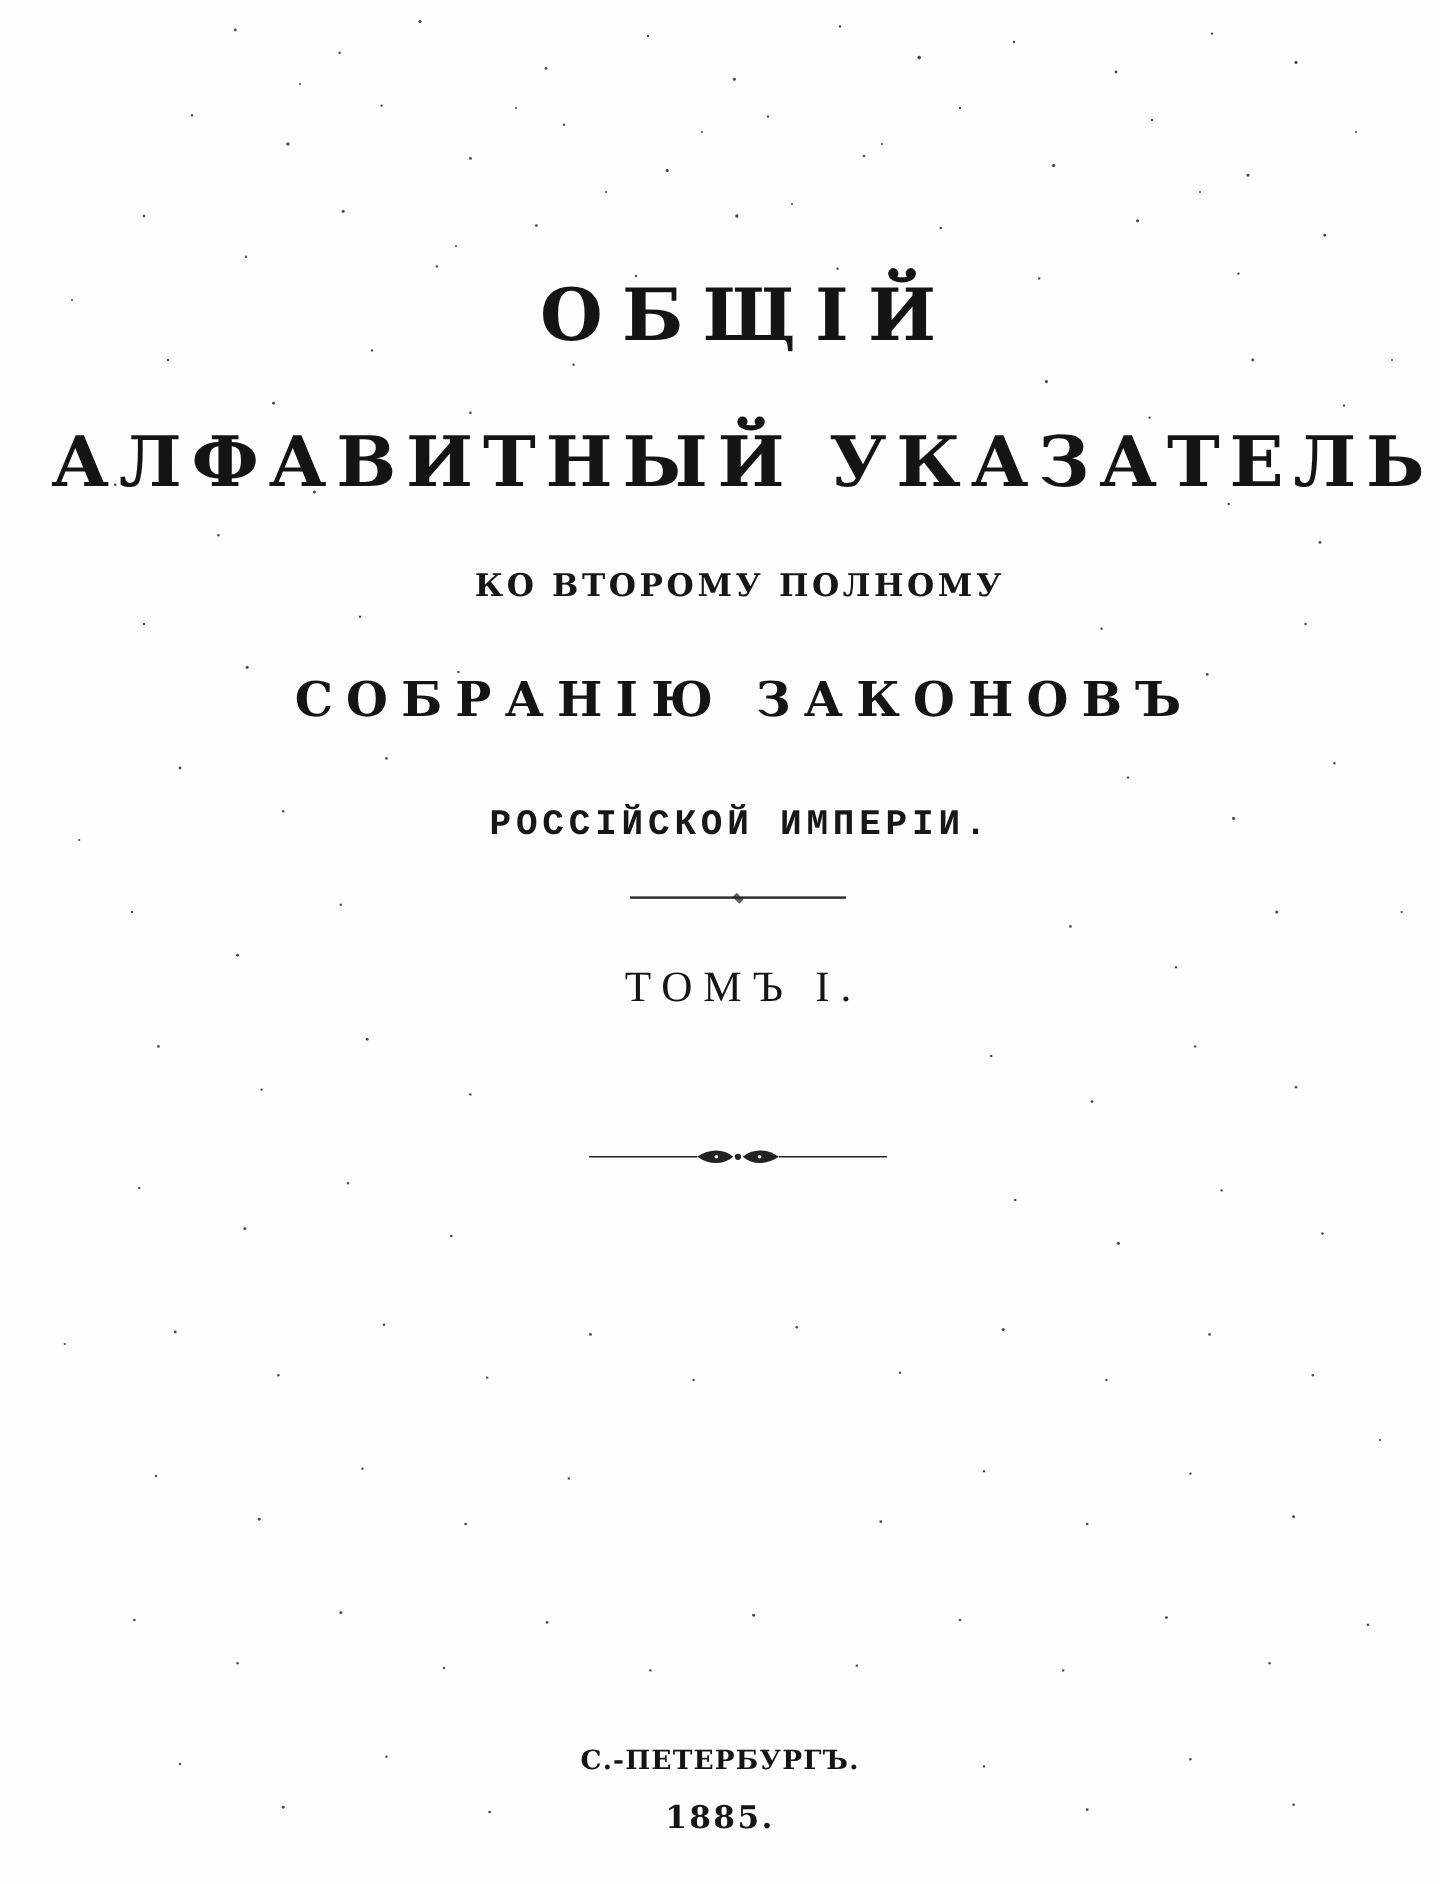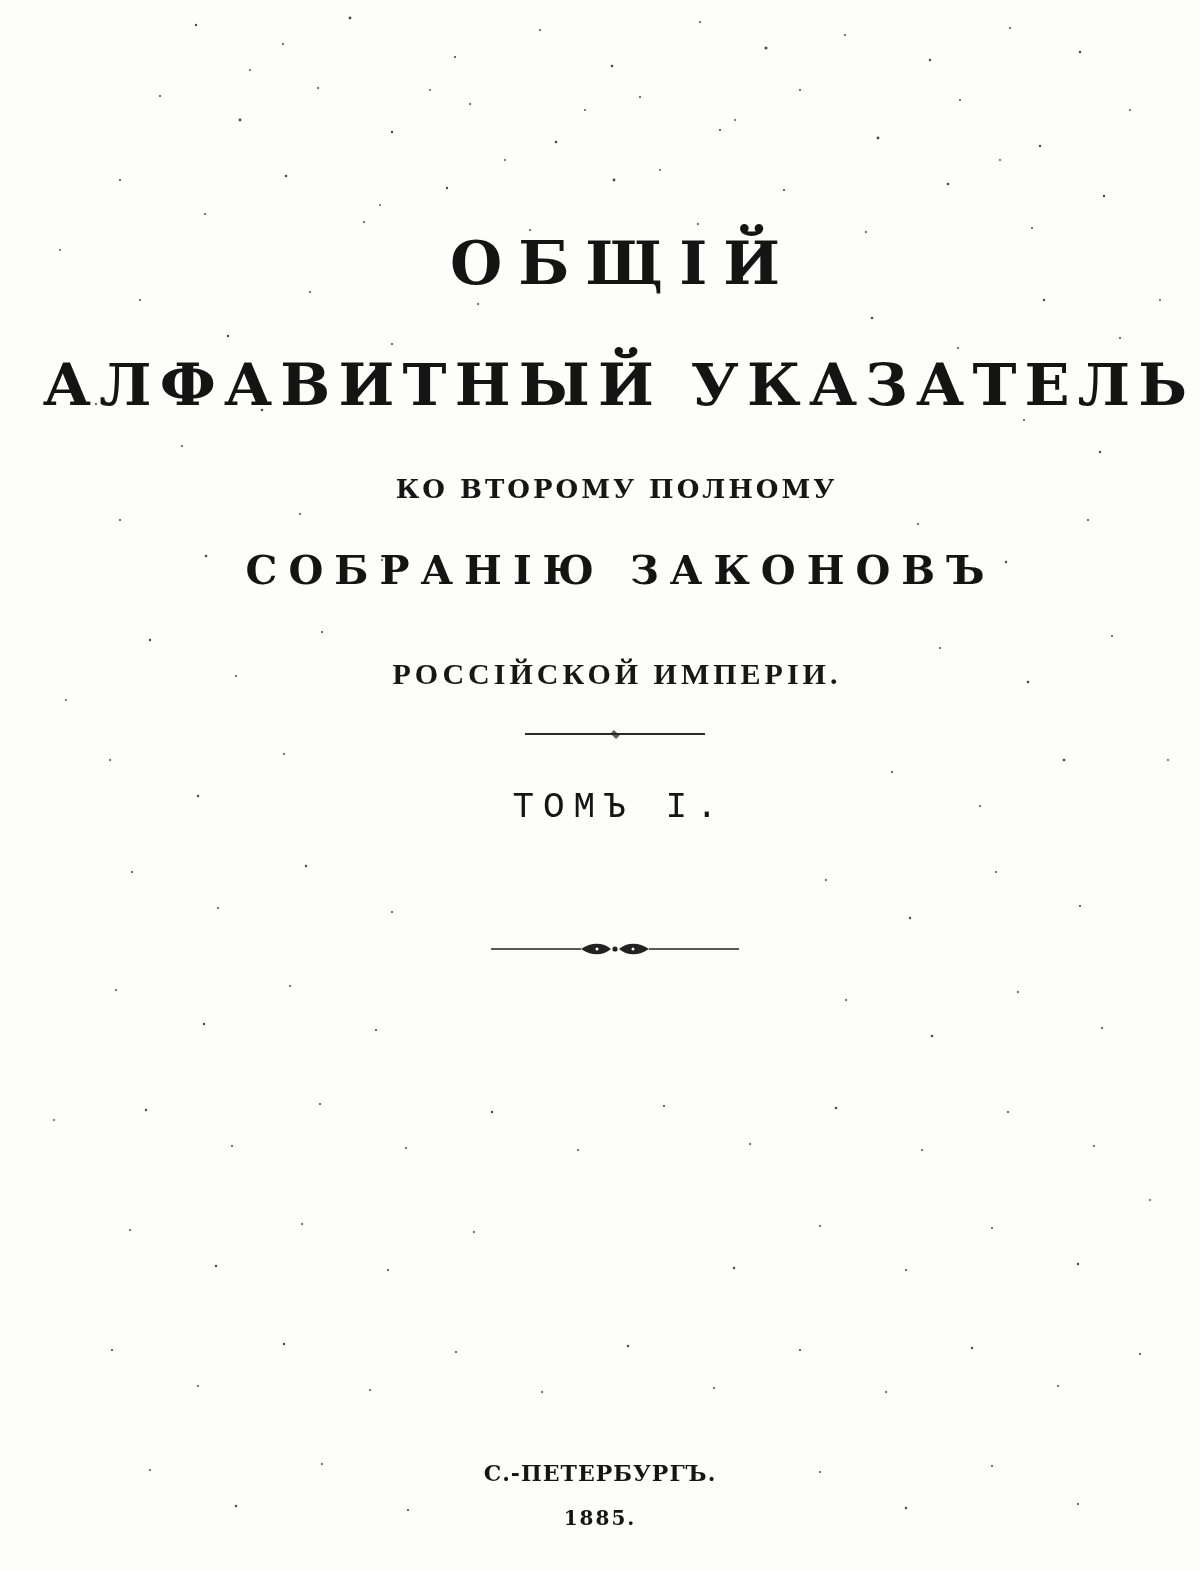--- a/index.html
+++ b/index.html
@@ -73,32 +73,32 @@
     margin-top: 58px;
     font-family: "DejaVu Serif", serif;
     font-weight: 700;
     font-size: 26px;
     letter-spacing: 3px;
     text-indent: 3px;
     color: #161616;
   }
 
   .title-third {
-    margin-top: 42px;
+    margin-top: 56px;
     font-family: "DejaVu Serif", serif;
     font-weight: 700;
     font-size: 40px;
     letter-spacing: 11px;
     text-indent: 11px;
     color: #141414;
   }
 
   .title-fourth {
     margin-top: 64px;
-    font-family: Liberation Serif, serif;
+    font-family: Liberation Mono, monospace;
     font-weight: 700;
     font-size: 30px;
     letter-spacing: 4px;
     text-indent: 4px;
     color: #171717;
   }
 
   .range {
     margin-top: 84px;
     font-family: "DejaVu Serif", serif;
@@ -122,21 +122,21 @@
     top: -3px;
     width: 8px;
     height: 5px;
     background: #2a2a2a;
     transform: translateX(-50%) rotate(45deg);
     opacity: .75;
   }
 
   .volume {
     margin-top: 52px;
-    font-family: Liberation Mono, monospace;
+    font-family: Liberation Serif, serif;
     font-weight: 400;
     font-size: 36px;
     letter-spacing: 9px;
     text-indent: 9px;
     color: #151515;
   }
 
   
   .ornament {
     margin-top: 110px;
@@ -156,21 +156,21 @@
     font-family: "DejaVu Serif", serif;
     font-weight: 700;
     font-size: 22px;
     letter-spacing: 1px;
     color: #151515;
   }
   .imprint-year {
     margin-top: 20px;
     font-family: "DejaVu Serif", serif;
     font-weight: 700;
-    font-size: 20px;
+    font-size: 26px;
     letter-spacing: 2px;
     color: #151515;
   }
 </style>
 </head>
 <body>
 
 <div class="page">
 
   <svg class="speckle-layer" width="1200" height="1570" viewBox="0 0 1200 1570" aria-hidden="true">

